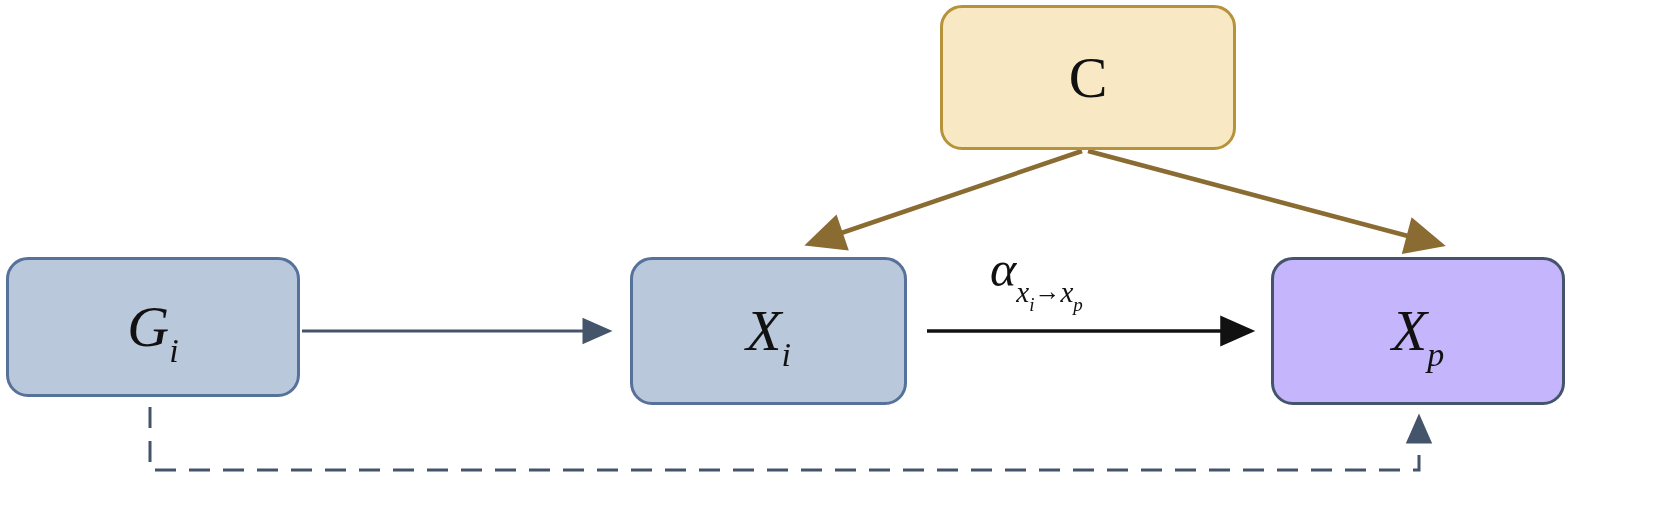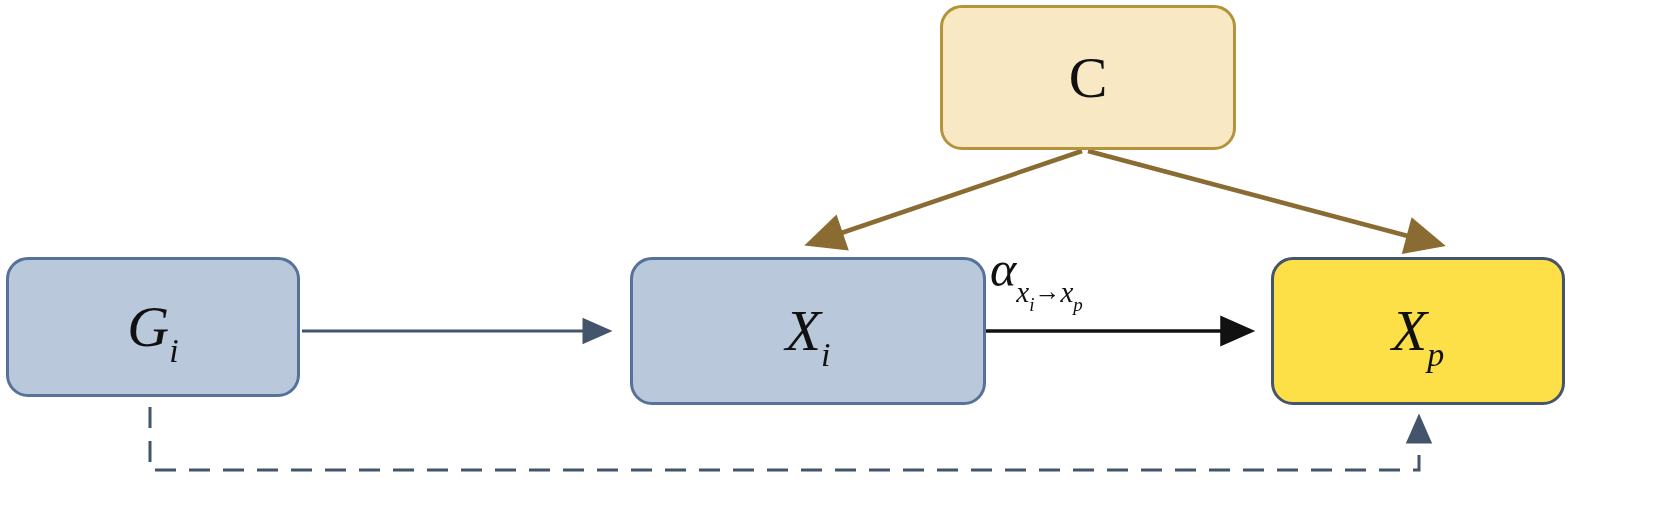--- a/index.html
+++ b/index.html
@@ -33,27 +33,27 @@
     left: 940px; top: 5px; width: 296px; height: 145px;
     background: #f8e9c4;
     border: 3px solid #b6933b;
   }
   .node-gi {
     left: 6px; top: 257px; width: 294px; height: 140px;
     background: #b9c8da;
     border: 3px solid #56719a;
   }
   .node-xi {
-    left: 630px; top: 257px; width: 356px; height: 148px;
+    left: 630px; top: 257px; width: 277px; height: 148px;
     background: #b9c8da;
     border: 3px solid #56719a;
   }
   .node-xp {
     left: 1271px; top: 257px; width: 294px; height: 148px;
-    background: #fde047;
+    background: #c4b5fd;
     border: 3px solid #44546a;
   }
 
   .math { line-height: 1; white-space: nowrap; }
   .math .main {
     font-style: italic;
     font-size: 58px;
   }
   .math .main.roman { font-style: normal; }
   .math .sub {

